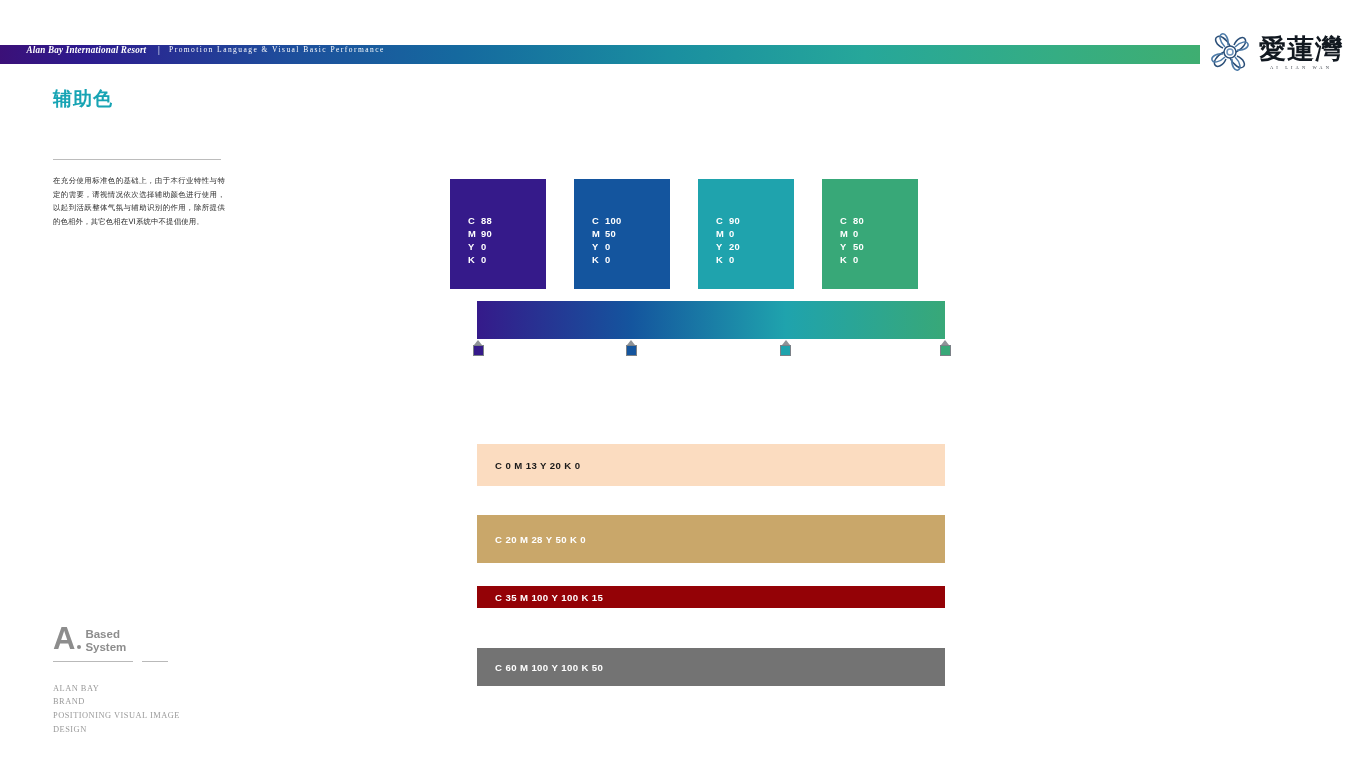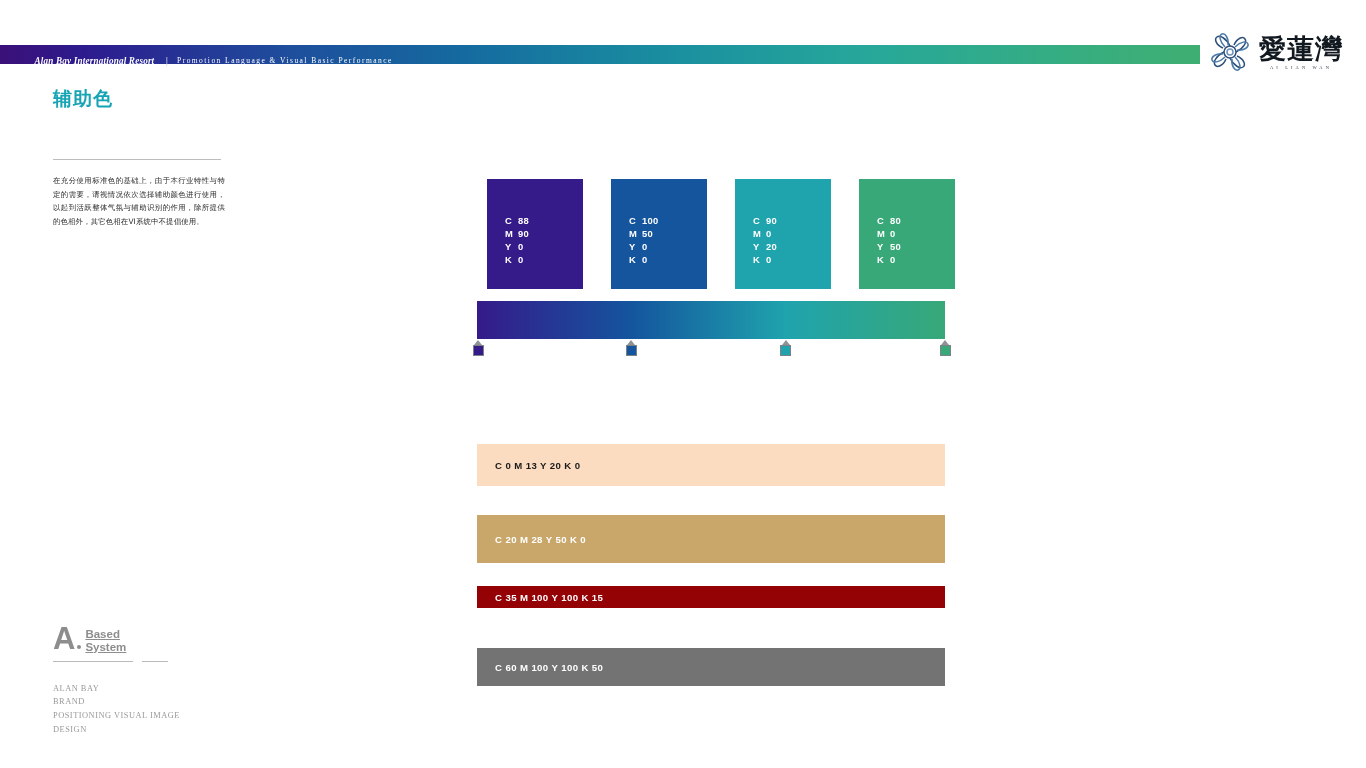--- a/index.html
+++ b/index.html
@@ -23,22 +23,22 @@
       #15699f 38%,
       #1a8fa0 56%,
       #26a79a 72%,
       #35ad83 88%,
       #3fae71 100%);
   }
   .header-title-wrap{
     position:absolute;
     left:0; top:45px;
     width:1200px; height:31px;
-    display:flex; align-items:center;
-    padding-left:32px;
+    display:flex; 
+    padding-left:24px;
     gap:9px;
     white-space:nowrap;
   }
   .brand-script{
     color:#ffffff;
     font-family:"Liberation Serif", serif;
     font-style:italic;
     font-weight:bold;
     font-size:9.5px;
     letter-spacing:.2px;
@@ -105,21 +105,21 @@
     font-size:7.4px;
     line-height:1.85;
     color:#2b2b2b;
     text-align:justify;
     letter-spacing:.15px;
   }
 
   
   .swatch-row{
     position:absolute;
-    left:487px; top:179px;
+    left:450px; top:179px;
     width:468px; height:110px;
     display:flex;
     gap:28px;
   }
   .swatch{
     width:109px; height:110px;
     position:relative;
   }
   .swatch-vals{
     position:absolute;
@@ -201,21 +201,20 @@
     margin-right:3px;
   }
   .fl-words{
     display:flex;flex-direction:column;
     font-family:"Liberation Sans", sans-serif;
     font-size:11.5px;
     font-weight:bold;
     color:#8d8d8d;
     line-height:1.12;
     padding-top:3px;
-    text-decoration:underline;
   }
   .fl-rules{
     margin-top:7px;
     display:flex; gap:9px; align-items:center;
   }
   .fl-rule-long{ width:80px;height:1px;background:#b9b9b9; }
   .fl-rule-short{ width:26px;height:1px;background:#b9b9b9; }
   .fl-caption{
     margin-top:20px;
     font-family:"Liberation Serif", serif;

